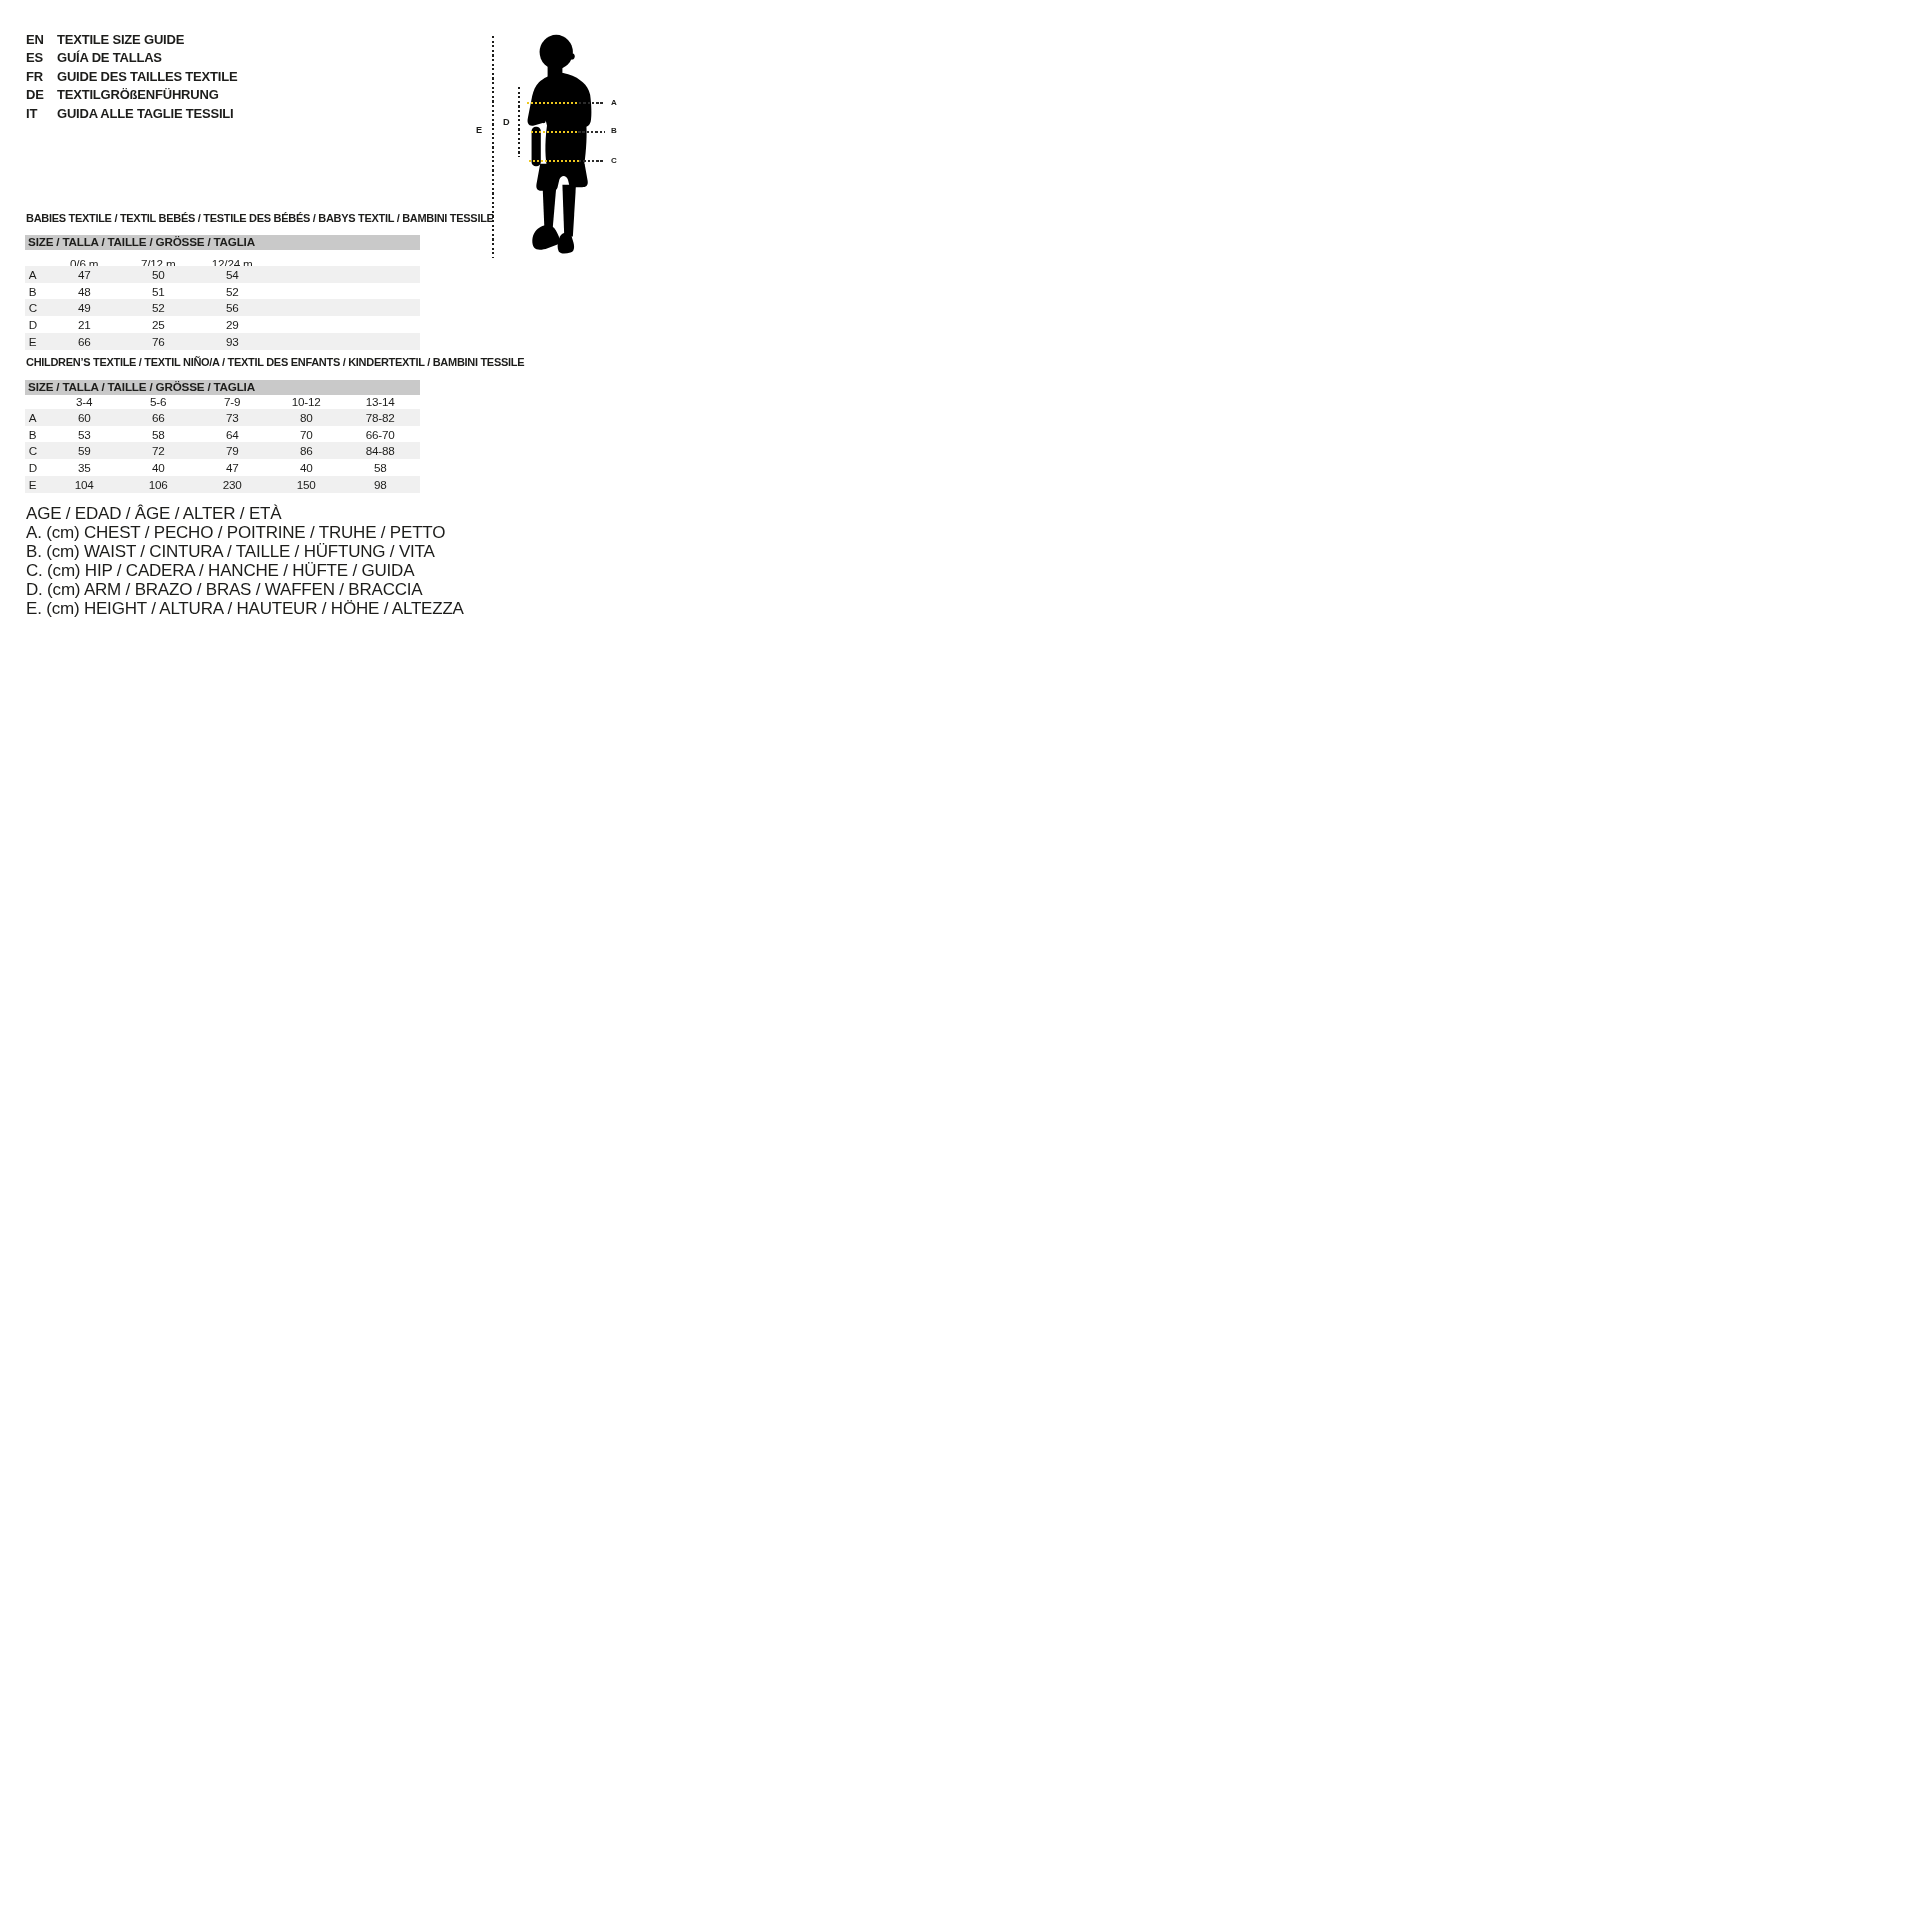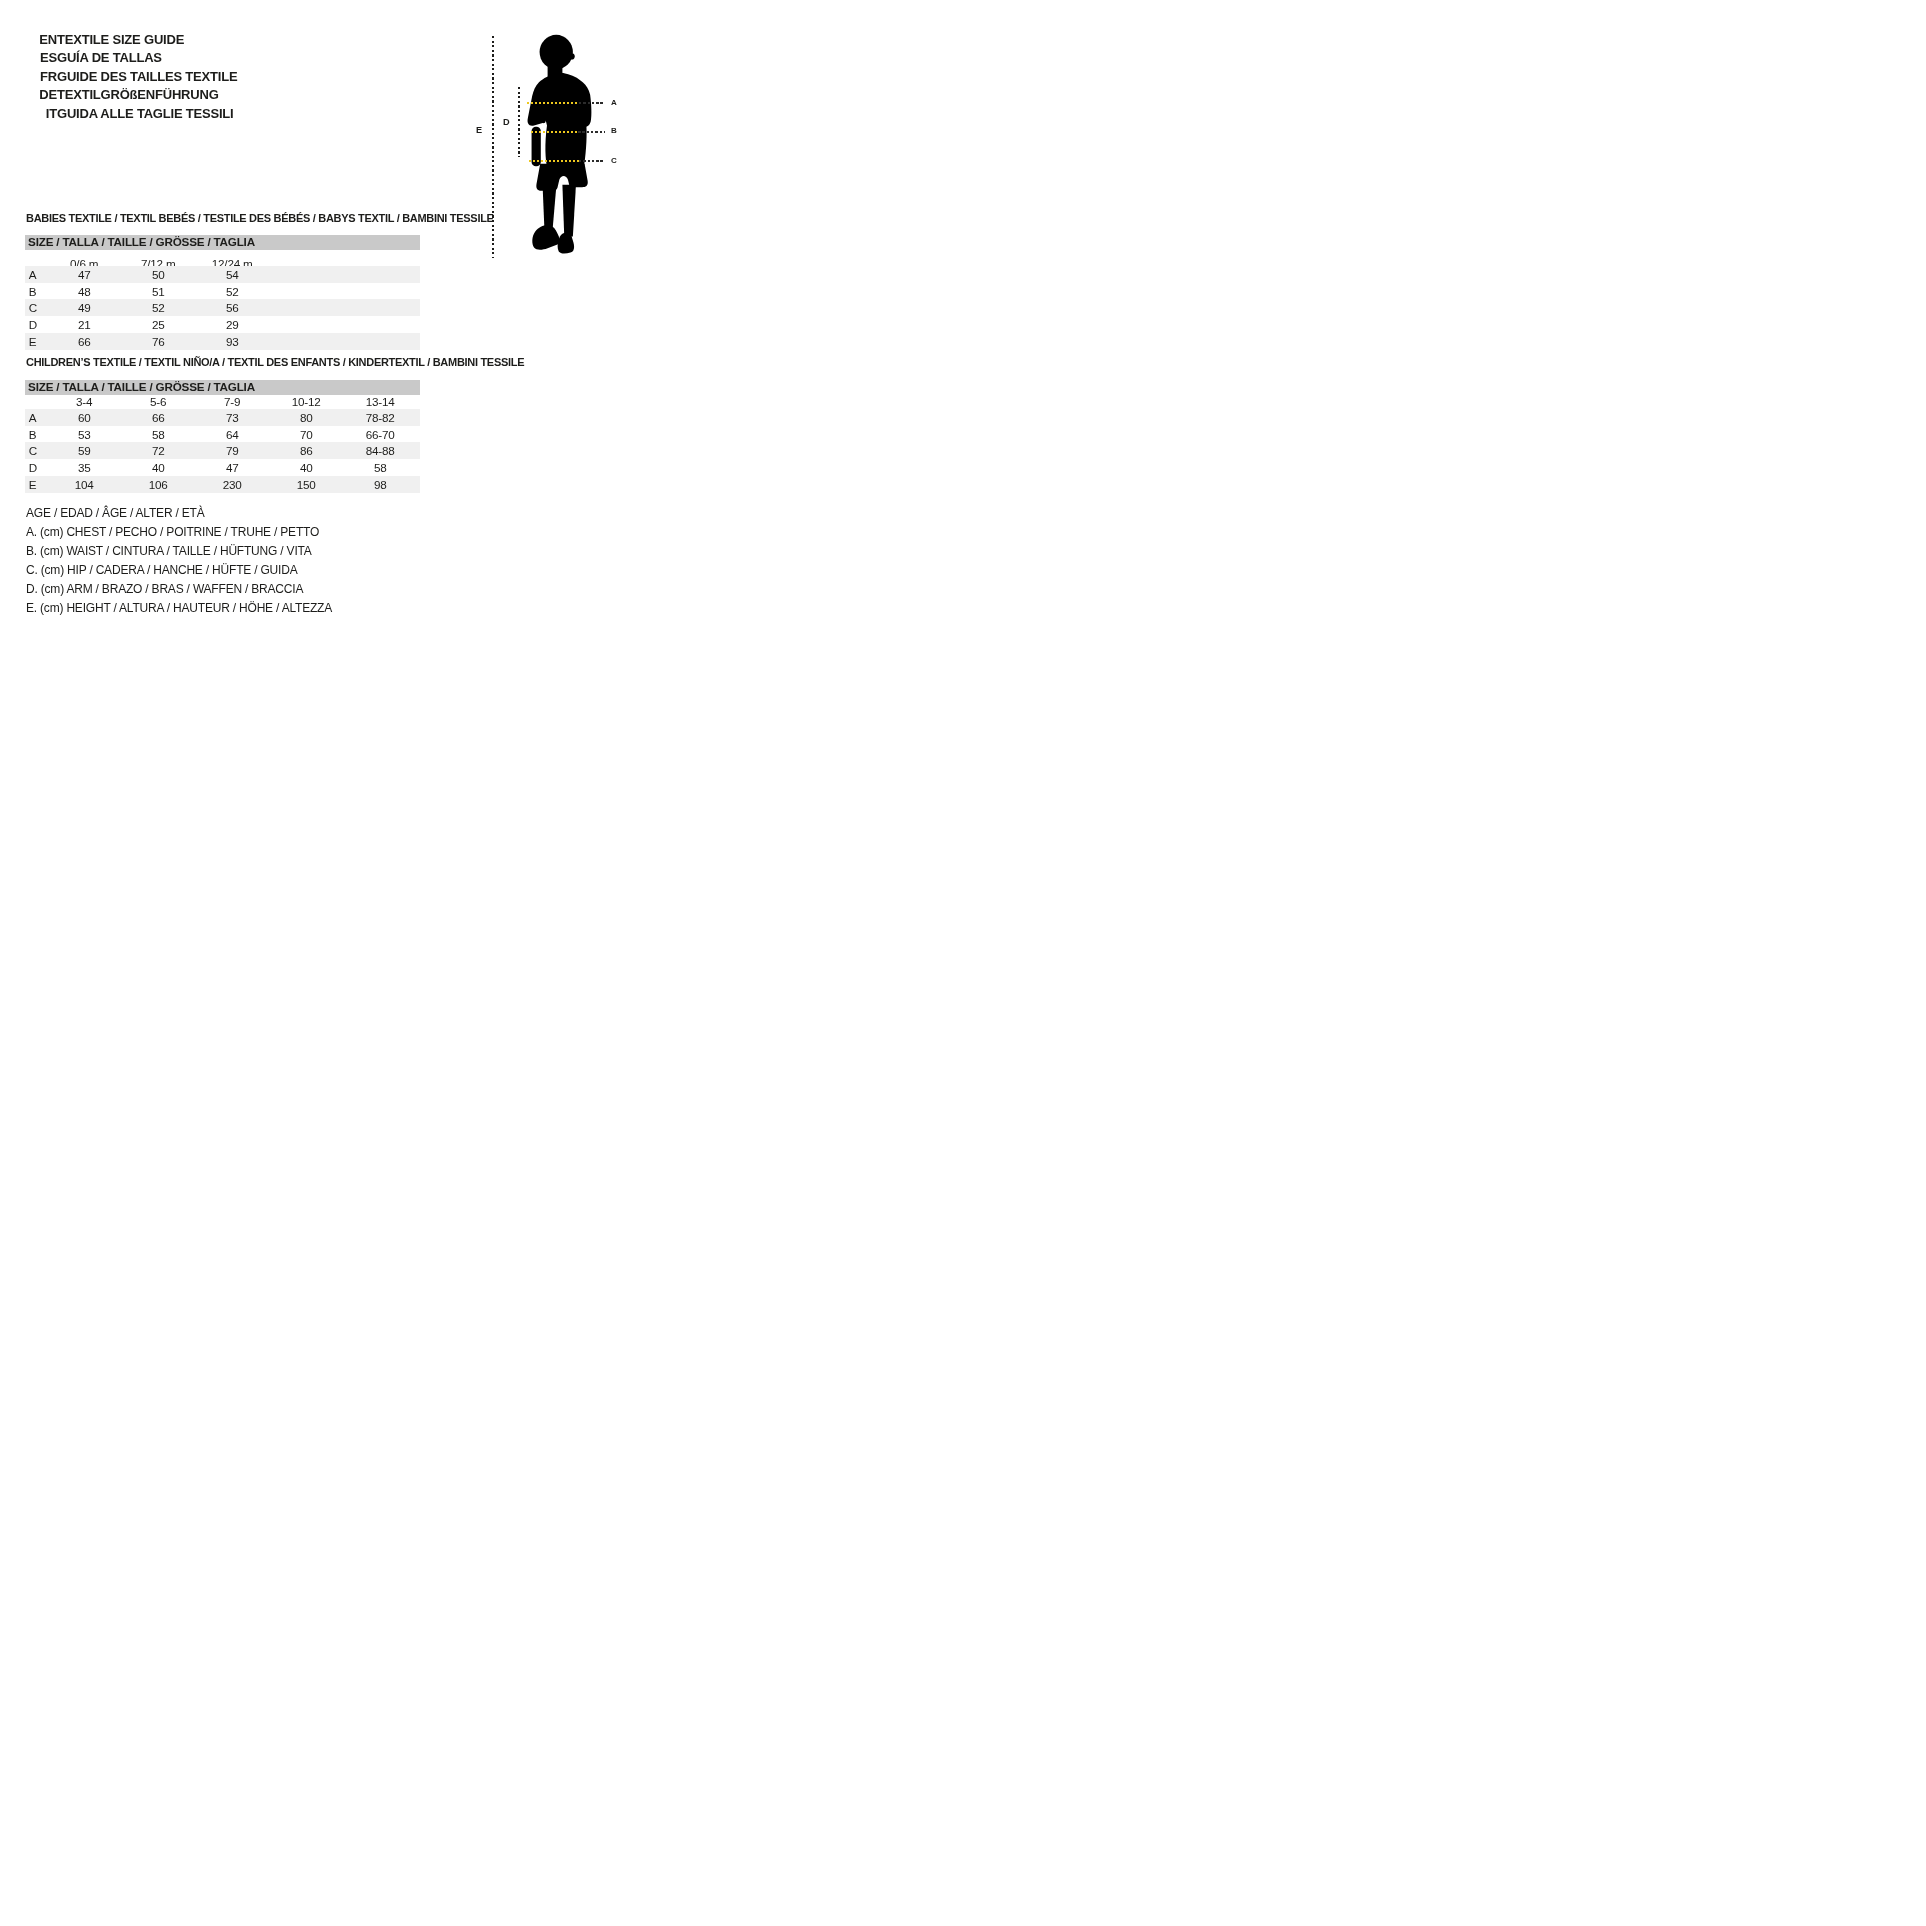--- a/index.html
+++ b/index.html
@@ -4,33 +4,33 @@
 <style>
   html,body{margin:0;padding:0;background:#ffffff;}
   #page{
     position:relative;width:642px;height:642px;background:#ffffff;overflow:hidden;
     font-family:"Liberation Sans","DejaVu Sans",sans-serif;color:#1d1d1b;
   }
   .nowrap{white-space:nowrap;}
   
   .langs{position:absolute;left:26px;top:30px;}
   .lang-row{display:flex;height:18.5px;align-items:center;font-size:13px;font-weight:700;letter-spacing:-0.2px;}
-  .lang-code{width:31px;text-align:right;}
+  .lang-code{width:31px;}
   
   .section-title{position:absolute;left:26px;font-size:11px;font-weight:700;letter-spacing:-0.3px;white-space:nowrap;line-height:1;}
   
   .size-bar{position:absolute;left:25px;width:395px;background:#c9c9c9;display:flex;align-items:flex-start;
     font-size:11.7px;font-weight:700;letter-spacing:-0.2px;padding-left:3.1px;box-sizing:border-box;}
   .trow{position:absolute;left:25px;width:395px;height:16.6px;display:flex;align-items:center;font-size:11.7px;letter-spacing:-0.2px;}
   .trow .rlabel{width:18.5px;padding-left:3.7px;}
   .trow .cell{width:74px;text-align:center;}
   .alt{background:#f0f0f0;}
   
   .legend{position:absolute;left:26px;top:504px;}
-  .legend-line{height:19px;line-height:19px;font-size:12px;letter-spacing:-0.2px;white-space:nowrap;}
+  .legend-line{height:19px;line-height:19px;font-size:17px;letter-spacing:-0.2px;white-space:nowrap;}
   
   .vdots{position:absolute;width:1.8px;background:repeating-linear-gradient(180deg,#1d1d1b 0 2.2px,transparent 2.2px 4.6px);}
   .fig-label{position:absolute;font-weight:700;line-height:1;}
   .dash-yellow{position:absolute;height:1.5px;background:repeating-linear-gradient(90deg,#eec81d 0 2.5px,transparent 2.5px 4px);}
   .dash-dark{position:absolute;height:1.5px;background:repeating-linear-gradient(90deg,#2b2b2b 0 2.5px,transparent 2.5px 4.3px);}
   .silhouette{position:absolute;left:524px;top:33px;width:99px;height:222px;}
 </style>
 </head>
 <body>
 

